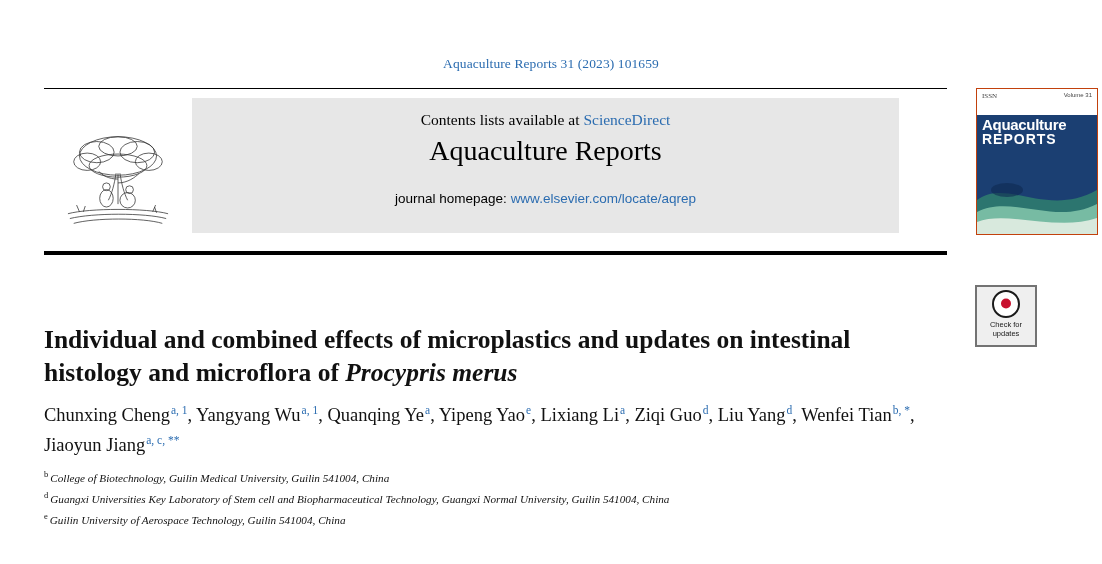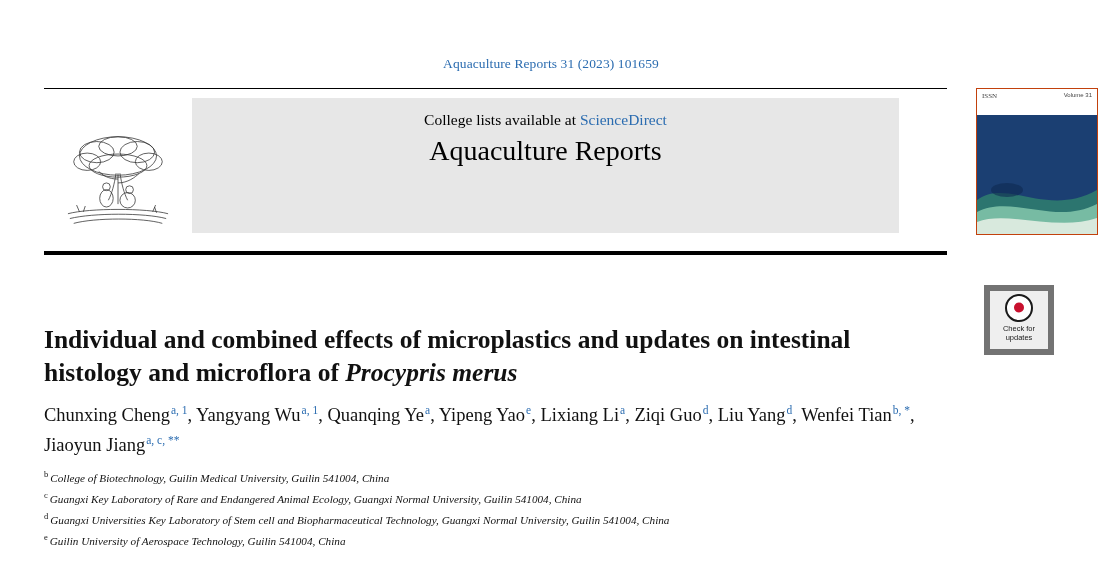--- a/index.html
+++ b/index.html
@@ -161,26 +161,25 @@
   }
 
   
   .updates {
     position: absolute;
     top: 285px;
     left: 975px;
     width: 58px;
     height: 58px;
     background: #efefef;
-    border: 6px solid #737373;
+    border: 2px solid #737373;
     display: flex;
     flex-direction: column;
     align-items: center;
     justify-content: flex-start;
-    margin-left: 9px;
   }
   .updates-mark {
     margin-top: 3px;
     width: 24px;
     height: 24px;
     border-radius: 50%;
     background: #ffffff;
     border: 2px solid #1a1a1a;
     position: relative;
   }
@@ -290,29 +289,36 @@
         <path d="M10 93 C34 87 88 87 110 93"></path>
         <path d="M14 98 C36 92 86 92 106 98"></path>
 
         <path d="M20 86 l-3 -7 M24 86 l2 -6 M96 86 l3 -7 M100 87 l-2 -6"></path>
       </g>
     </svg>
   </div>
 
   <div class="journal-band">
     <div class="contents-line">
-      <span>College lists available at </span><a href="#">ScienceDirect</a>
+      <span>Contents lists available at </span><a href="#">ScienceDirect</a>
     </div>
     <div class="journal-name">Aquaculture Reports</div>
+    <div class="homepage-line">
+      <span>journal homepage: </span><a href="#">www.elsevier.com/locate/aqrep</a>
+    </div>
   </div>
 
   <div class="cover">
     <div class="cover-head"></div>
     <div class="cover-mini">ISSN</div>
     <div class="cover-mini2">Volume 31</div>
+    <div class="cover-title">
+      <div>Aquaculture</div>
+      <div class="l2">REPORTS</div>
+    </div>
     <svg class="cover-art" viewBox="0 0 120 74">
       <rect x="0" y="0" width="120" height="74" fill="#1b3f72"></rect>
       <path d="M0 40 C30 18 70 58 120 30 L120 74 L0 74 Z" fill="#2f7f6f" opacity="0.85"></path>
       <path d="M0 52 C34 34 78 66 120 44 L120 74 L0 74 Z" fill="#7fc3a8" opacity="0.9"></path>
       <path d="M0 62 C30 50 80 72 120 58 L120 74 L0 74 Z" fill="#d8e9dd"></path>
       <ellipse cx="30" cy="30" rx="16" ry="7" fill="#0f2a52" opacity="0.6"></ellipse>
     </svg>
   </div>
 </div>
 
@@ -327,16 +333,15 @@
 <h1 class="title">
   <span>Individual and combined effects of microplastics and updates on intestinal histology and microflora of </span><span class="it">Procypris merus</span>
 </h1>
 
 <div class="authors">
   <span><span>Chunxing Cheng</span><sup>a, 1</sup><span>, </span></span><span><span>Yangyang Wu</span><sup>a, 1</sup><span>, </span></span><span><span>Quanqing Ye</span><sup>a</sup><span>, </span></span><span><span>Yipeng Yao</span><sup>e</sup><span>, </span></span><span><span>Lixiang Li</span><sup>a</sup><span>, </span></span><span><span>Ziqi Guo</span><sup>d</sup><span>, </span></span><span><span>Liu Yang</span><sup>d</sup><span>, </span></span><span><span>Wenfei Tian</span><sup>b, *</sup><span>, </span></span><span><span>Jiaoyun Jiang</span><sup>a, c, **</sup></span>
 </div>
 
 <div class="affils">
   <div><sup>b</sup><span>College of Biotechnology, Guilin Medical University, Guilin 541004, China</span></div>
-  <div><sup>c</sup><span>Guangxi Key Laboratory of Rare and Endangered Animal Ecology, Guangxi Normal University, Guilin 541004, China</span></div>
   <div><sup>d</sup><span>Guangxi Universities Key Laboratory of Stem cell and Biopharmaceutical Technology, Guangxi Normal University, Guilin 541004, China</span></div>
   <div><sup>e</sup><span>Guilin University of Aerospace Technology, Guilin 541004, China</span></div>
 </div>
 
 </body></html>

